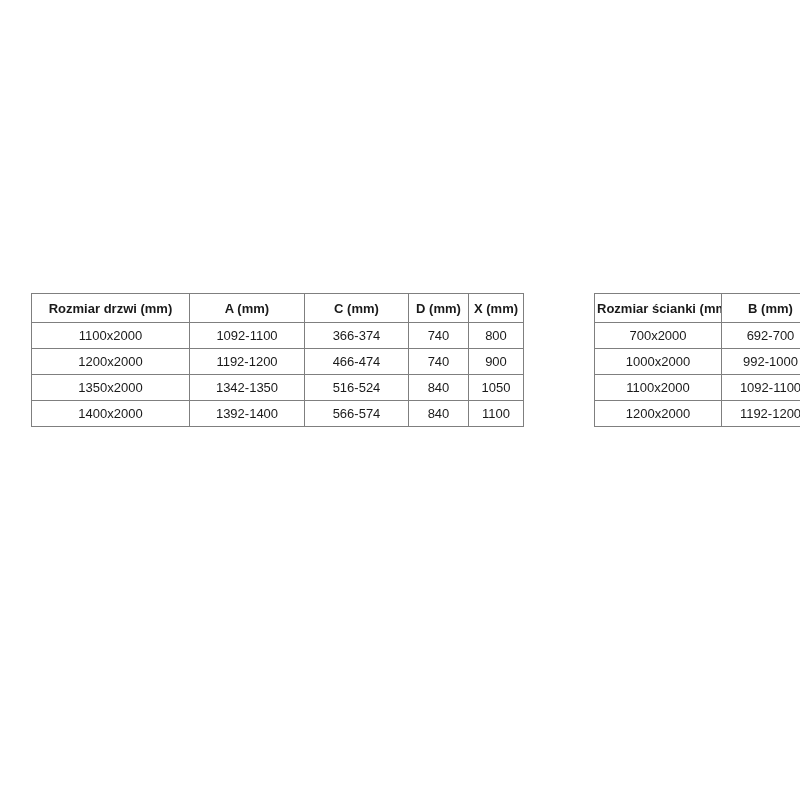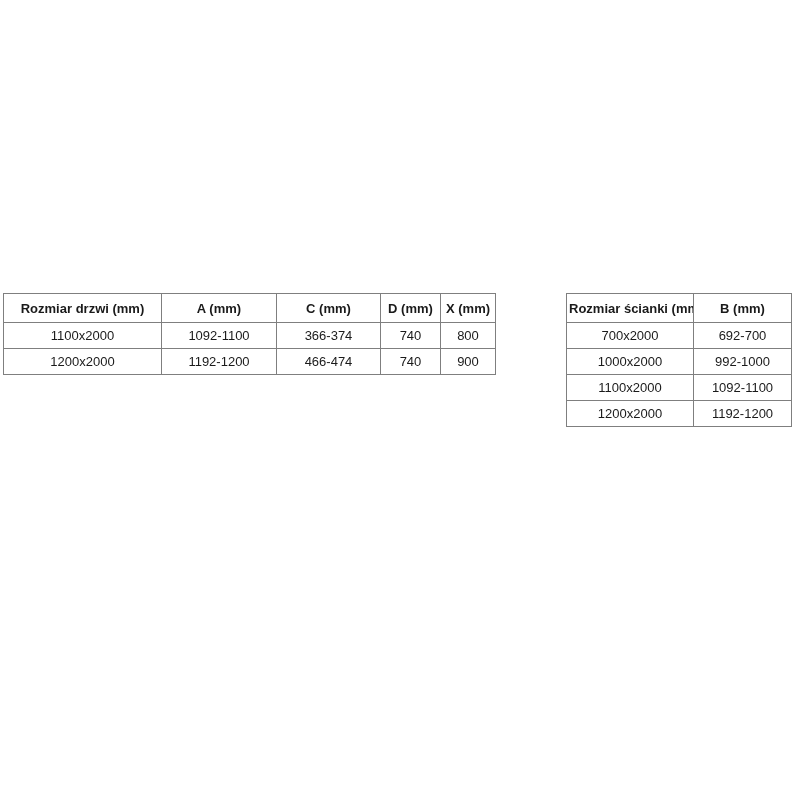--- a/index.html
+++ b/index.html
@@ -15,20 +15,21 @@
     width: 800px;
     height: 800px;
     background: #ffffff;
     overflow: hidden;
   }
   table.spec {
     position: absolute;
     border-collapse: collapse;
     table-layout: fixed;
     background: #ffffff;
+    margin-left: 28px;
   }
   table.spec th,
   table.spec td {
     border: 1px solid #7f7f7f;
     text-align: center;
     vertical-align: middle;
     padding: 0 2px;
     font-size: 13px;
     color: #1a1a1a;
     white-space: nowrap;
@@ -83,20 +84,34 @@
           <td>740</td>
           <td>800</td>
         </tr>
         <tr>
           <td>1200x2000</td>
           <td>1192-1200</td>
           <td>466-474</td>
           <td>740</td>
           <td>900</td>
         </tr>
+        <tr>
+          <td>1350x2000</td>
+          <td>1342-1350</td>
+          <td>516-524</td>
+          <td>840</td>
+          <td>1050</td>
+        </tr>
+        <tr>
+          <td>1400x2000</td>
+          <td>1392-1400</td>
+          <td>566-574</td>
+          <td>840</td>
+          <td>1100</td>
+        </tr>
       </tbody>
   </table>
 
   <table class="spec" id="walls-table">
     <colgroup>
       <col style="width:127px">
       <col style="width:98px">
     </colgroup>
     <thead>
       <tr>

